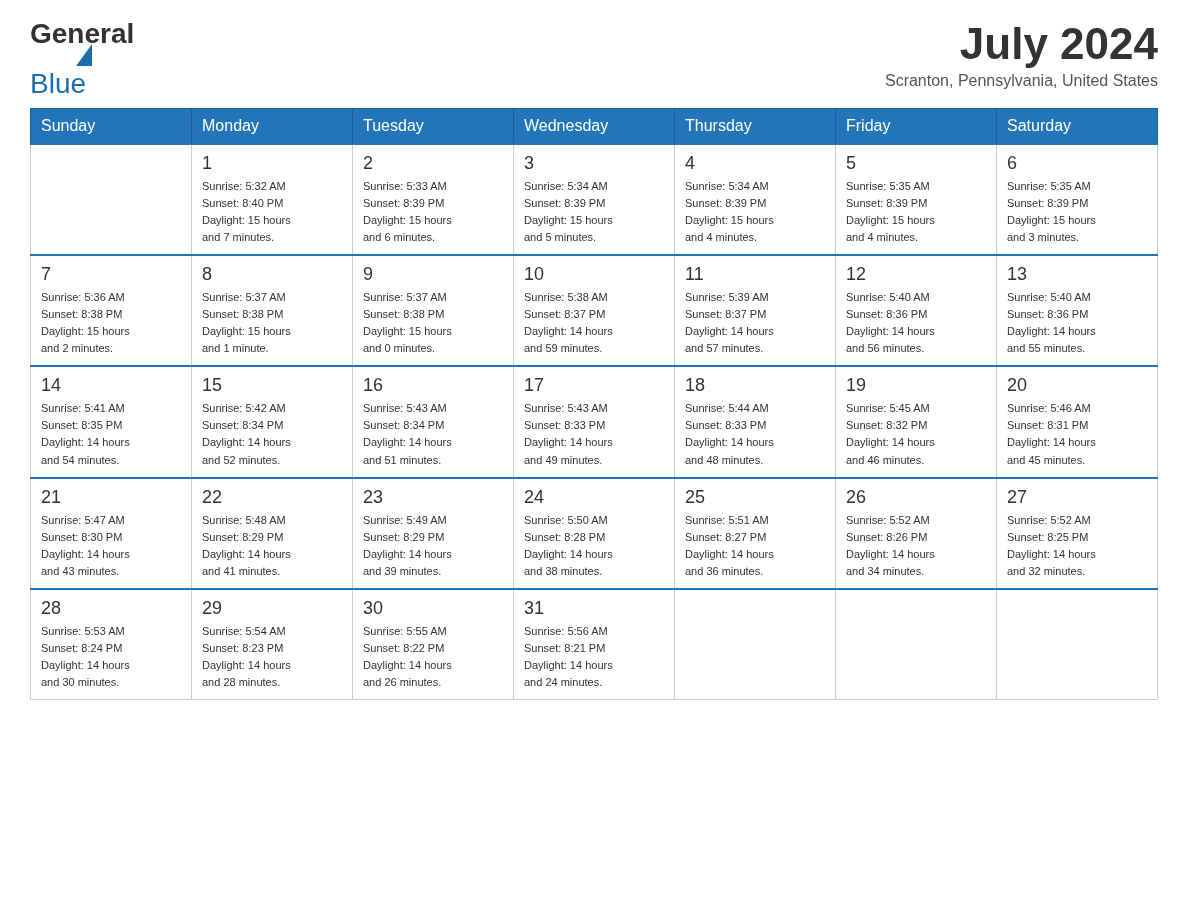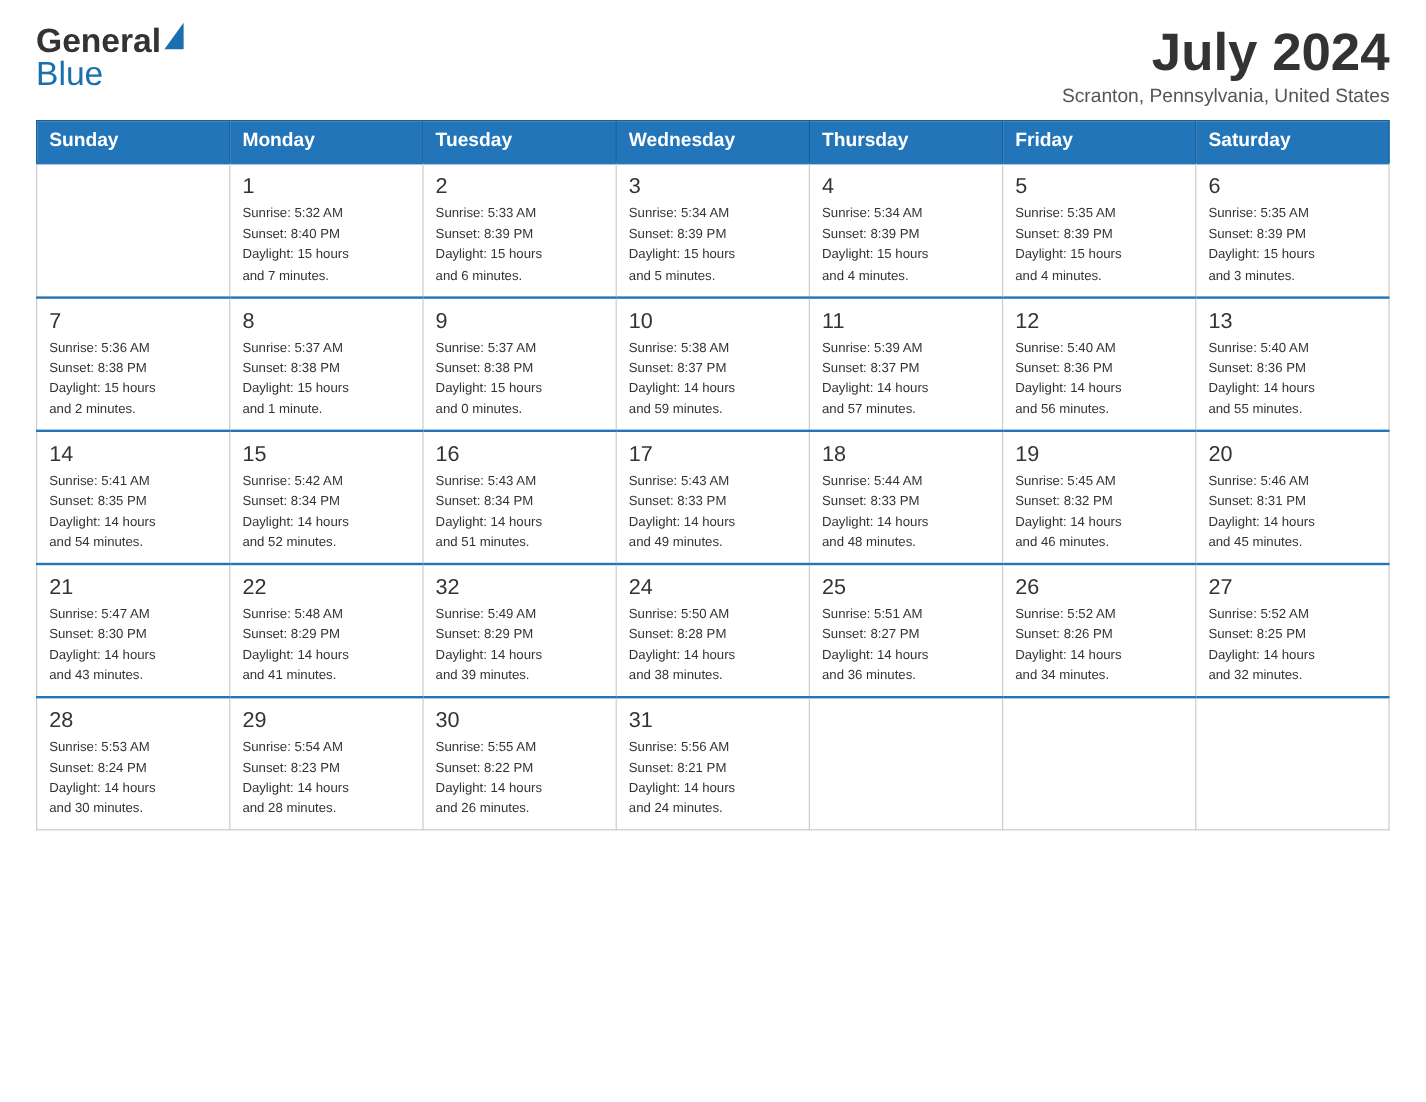--- a/index.html
+++ b/index.html
@@ -52,21 +52,21 @@
     .calendar-table {
       width: 100%;
       border-collapse: collapse;
       border: 1px solid #aaa;
     }
     .calendar-table th {
       background-color: #2175b8;
       color: white;
       padding: 8px 10px;
       font-size: 16px;
-      font-weight: bold;
+      font-weight: normal;
       text-align: left;
       border: 1px solid #1a5f9a;
     }
     .calendar-table td {
       vertical-align: top;
       padding: 8px 10px;
       border: 1px solid #ccc;
       width: 14.28%;
       min-height: 100px;
       font-size: 13px;
@@ -90,21 +90,21 @@
     }
     tr.week-row td {
       border-top: 2px solid #2175b8;
     }
   </style>
 </head>
 <body>
 
 <div class="header">
   <div class="logo">
-    <div style="display:flex; align-items:center;">
+    <div style="display:flex; align-items:center;flex-direction:column;">
       <span class="logo-general">General</span>
       <span style="display:inline-block; width:0; height:0; border-left:16px solid transparent; border-bottom:22px solid #1a6faf; margin-left:3px; position:relative; top:-4px;"></span>
     </div>
     <span class="logo-blue">Blue</span>
   </div>
   <div class="title-section">
     <div class="month-year">July 2024</div>
     <div class="location">Scranton, Pennsylvania, United States</div>
   </div>
 </div>
@@ -212,21 +212,21 @@
       <tr class="week-row">
         <td>
           <span class="day-number">21</span>
           <div class="day-info">Sunrise: 5:47 AM<br>Sunset: 8:30 PM<br>Daylight: 14 hours<br>and 43 minutes.</div>
         </td>
         <td>
           <span class="day-number">22</span>
           <div class="day-info">Sunrise: 5:48 AM<br>Sunset: 8:29 PM<br>Daylight: 14 hours<br>and 41 minutes.</div>
         </td>
         <td>
-          <span class="day-number">32</span>
+          <span class="day-number">23</span>
           <div class="day-info">Sunrise: 5:49 AM<br>Sunset: 8:29 PM<br>Daylight: 14 hours<br>and 39 minutes.</div>
         </td>
         <td>
           <span class="day-number">24</span>
           <div class="day-info">Sunrise: 5:50 AM<br>Sunset: 8:28 PM<br>Daylight: 14 hours<br>and 38 minutes.</div>
         </td>
         <td>
           <span class="day-number">25</span>
           <div class="day-info">Sunrise: 5:51 AM<br>Sunset: 8:27 PM<br>Daylight: 14 hours<br>and 36 minutes.</div>
         </td>

